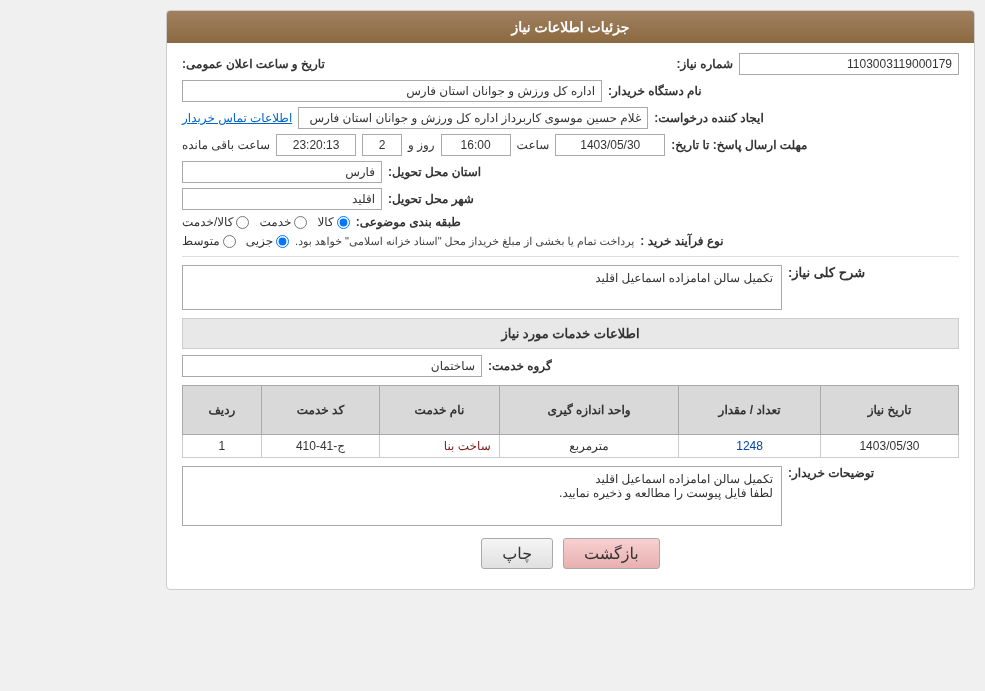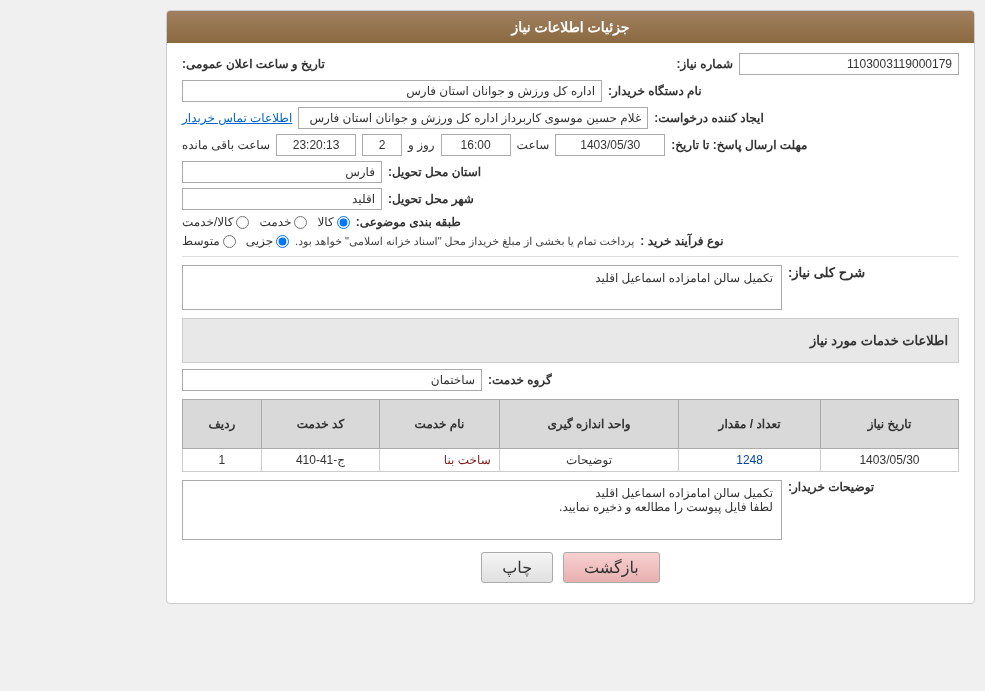--- a/index.html
+++ b/index.html
@@ -53,25 +53,25 @@
     .link-style {
       color: #0066cc;
       text-decoration: underline;
       cursor: pointer;
     }
 
     
     .section-header {
       background: #e8e8e8;
       border: 1px solid #ccc;
-      padding: 14px 10px;
+      padding: 7px 10px;
       font-weight: bold;
       font-size: 13px;
       margin: 8px 0 6px 0;
-      text-align: right;
+      text-align: center;
     }
 
     
     .radio-group {
       display: flex;
       align-items: center;
       gap: 10px;
       flex-direction: row-reverse;
     }
     .radio-item {
@@ -270,21 +270,21 @@
             <th>واحد اندازه گیری</th>
             <th>نام خدمت</th>
             <th>کد خدمت</th>
             <th>ردیف</th>
           </tr>
         </thead>
         <tbody id="table-body">
         <tr>
     <td>1403/05/30</td>
     <td style="color:#0044aa;">1248</td>
-    <td>توضیحات</td>
+    <td>مترمربع</td>
     <td style="color:#7f1d1d;text-align:right;">ساخت بنا</td>
     <td>ج-41-410</td>
     <td>1</td>
   </tr>
           </tbody>
       </table>
 
       <div class="info-row" style="justify-content: flex-end; align-items:flex-start;">
         <span class="lbl" style="font-weight:bold;">توضیحات خریدار:</span>
         <div class="desc-box" style="max-width:600px; white-space:pre-line;">تکمیل سالن امامزاده اسماعیل اقلید

